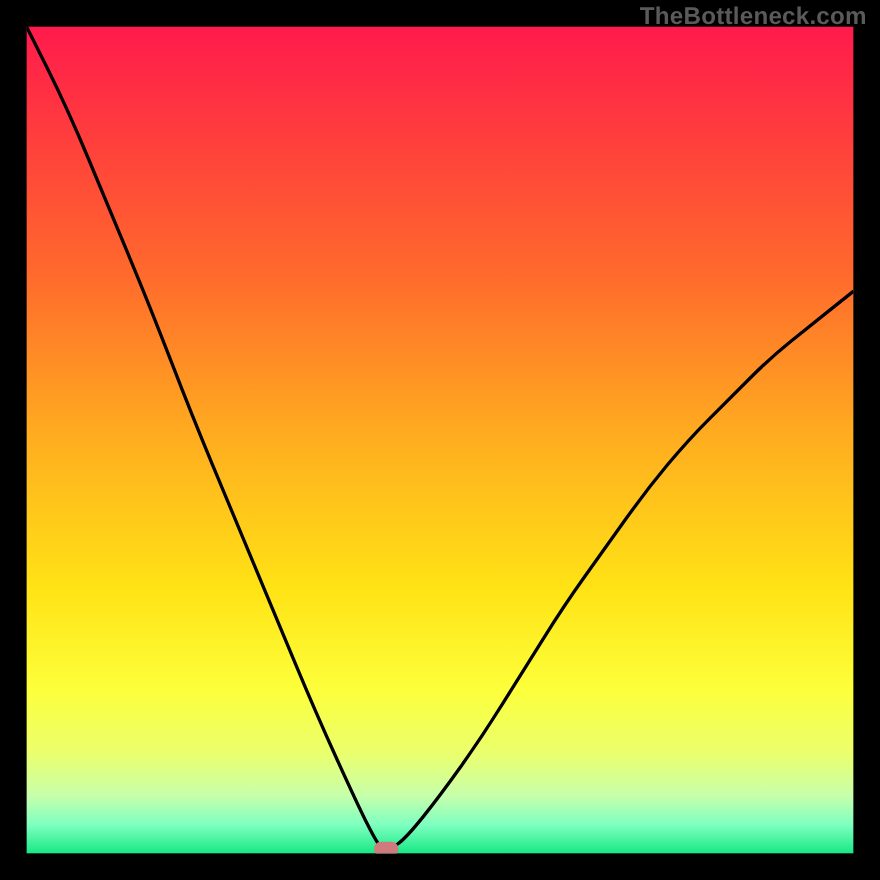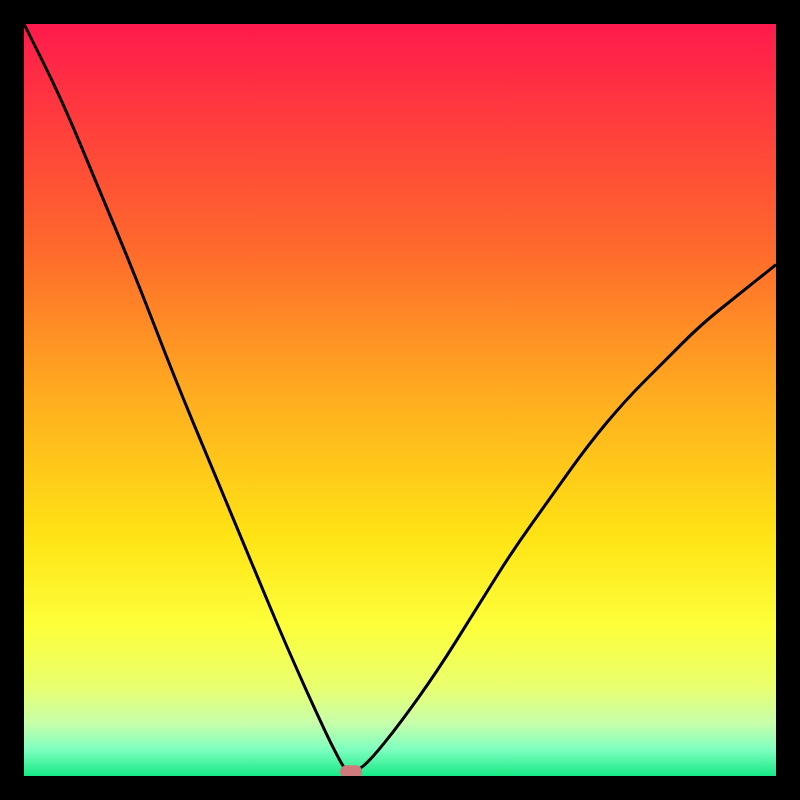--- a/index.html
+++ b/index.html
@@ -37,20 +37,21 @@
   svg {
     display: block;
     width: 752px;
     height: 752px;
   }
 </style>
 </head>
 <body>
 
 <div class="frame">
+  <div class="watermark">TheBottleneck.com</div>
 
   <div class="plot-wrap">
     <svg id="chart-svg" viewBox="0 0 752 752">
       <defs>
         <linearGradient id="bg-grad" x1="0" y1="0" x2="0" y2="1">
             <stop offset="0%" stop-color="#ff1a4d"></stop>
             <stop offset="12%" stop-color="#ff3a3e"></stop>
             <stop offset="30%" stop-color="#ff6a2c"></stop>
             <stop offset="50%" stop-color="#ffae1f"></stop>
             <stop offset="68%" stop-color="#ffe315"></stop>

